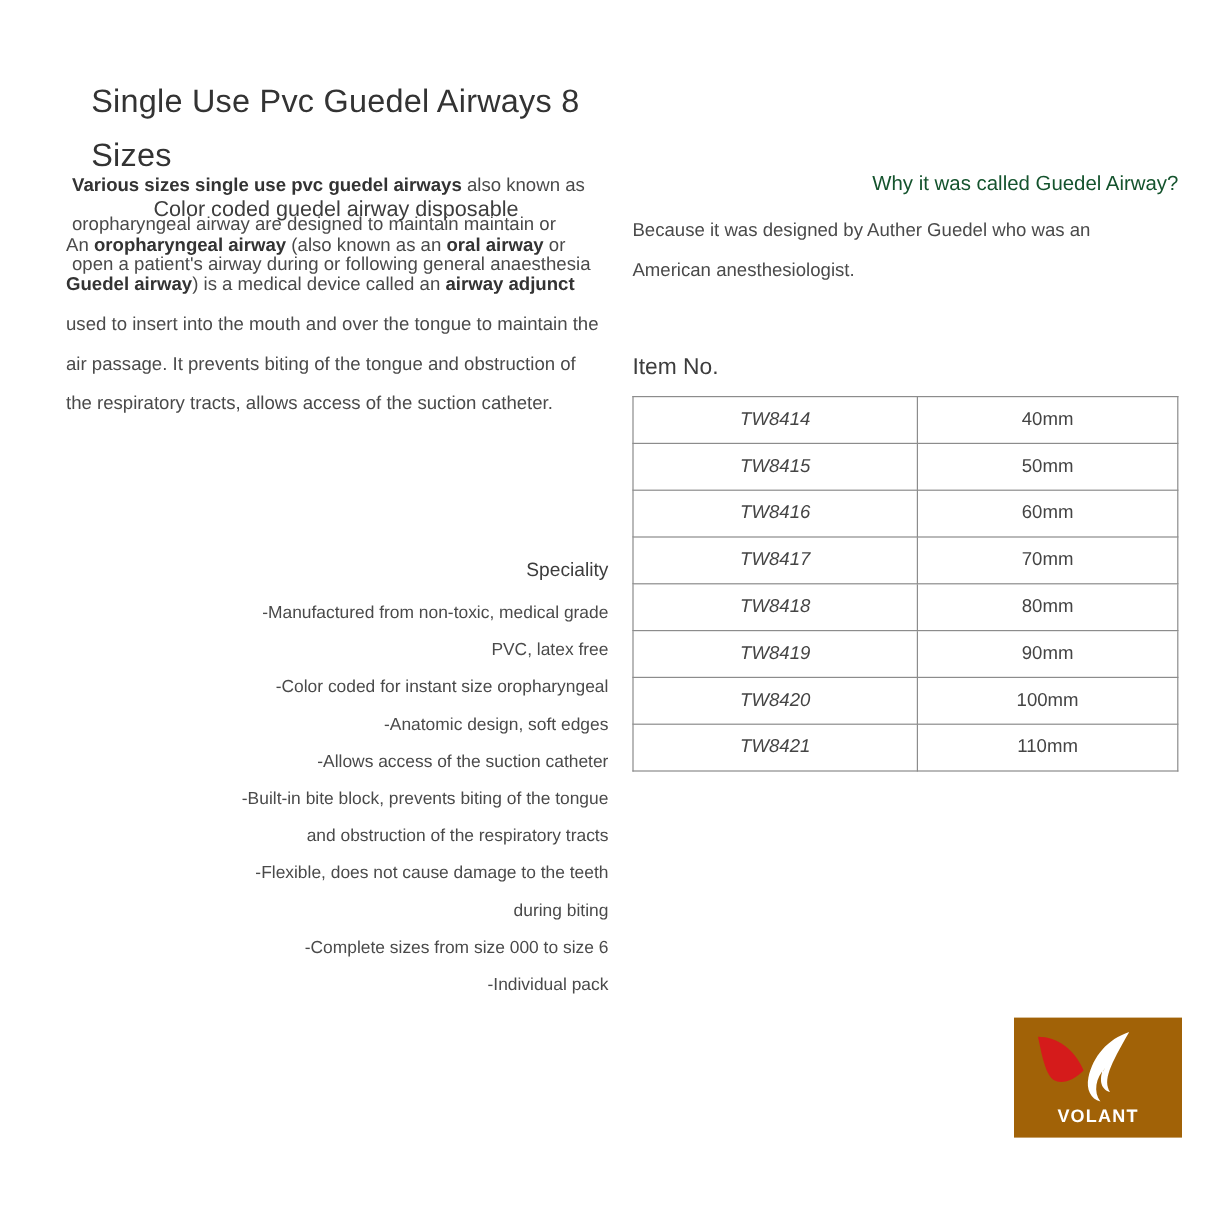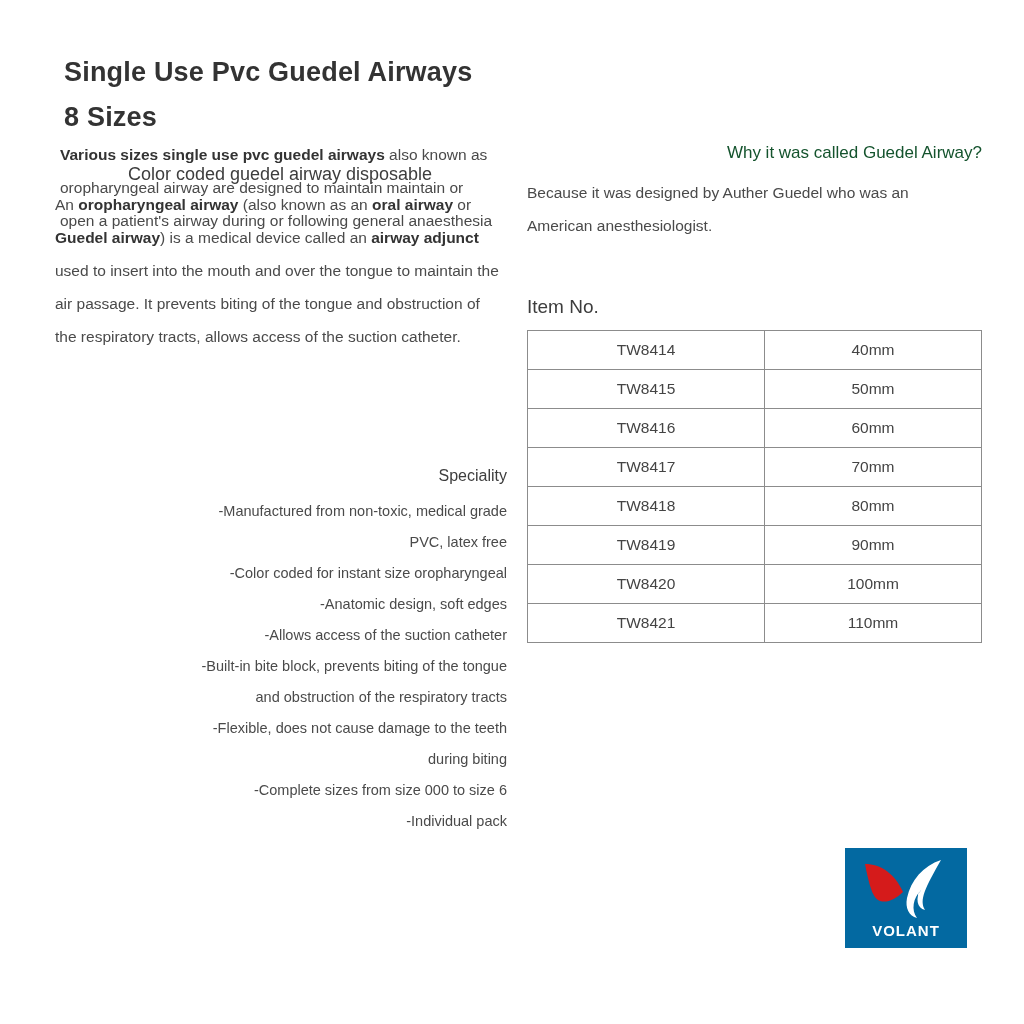--- a/index.html
+++ b/index.html
@@ -19,24 +19,24 @@
     position: absolute;
     left: 0; top: 0;
     width: 1024px;
     height: 1024px;
   }
   h1.title {
     position: absolute;
     left: 60px;
     top: 46px;
     width: 430px;
-    margin: 4px;
+    margin: 16px;
     font-size: 27px;
     line-height: 45px;
-    font-weight: bold;
+    font-weight: normal;
     color: #333333;
     letter-spacing: 0.2px;
   }
   .col-left {
     position: absolute;
     left: 55px;
     top: 138px;
     width: 445px;
   }
   .col-right {
@@ -127,30 +127,30 @@
     table-layout: fixed;
   }
   table.items td {
     border: 1px solid #8c8c8c;
     height: 38px;
     text-align: center;
     font-size: 15.5px;
     color: #444444;
     padding: 0;
   }
-  table.items td.col-item { width: 236px; }
+  table.items td.col-item { width: 236px; font-style: italic; }
   table.items td.col-size { width: 216px; }
 
   .logo {
     position: absolute;
     left: 845px;
     top: 848px;
-    width: 122px;
+    width: 140px;
     height: 100px;
-    background: #0369a1;
+    background: #a16207;
     overflow: hidden;
   }
   .logo svg { display: block; }
   .logo-text {
     position: absolute;
     left: 0;
     right: 0;
     bottom: 9px;
     text-align: center;
     color: #ffffff;

